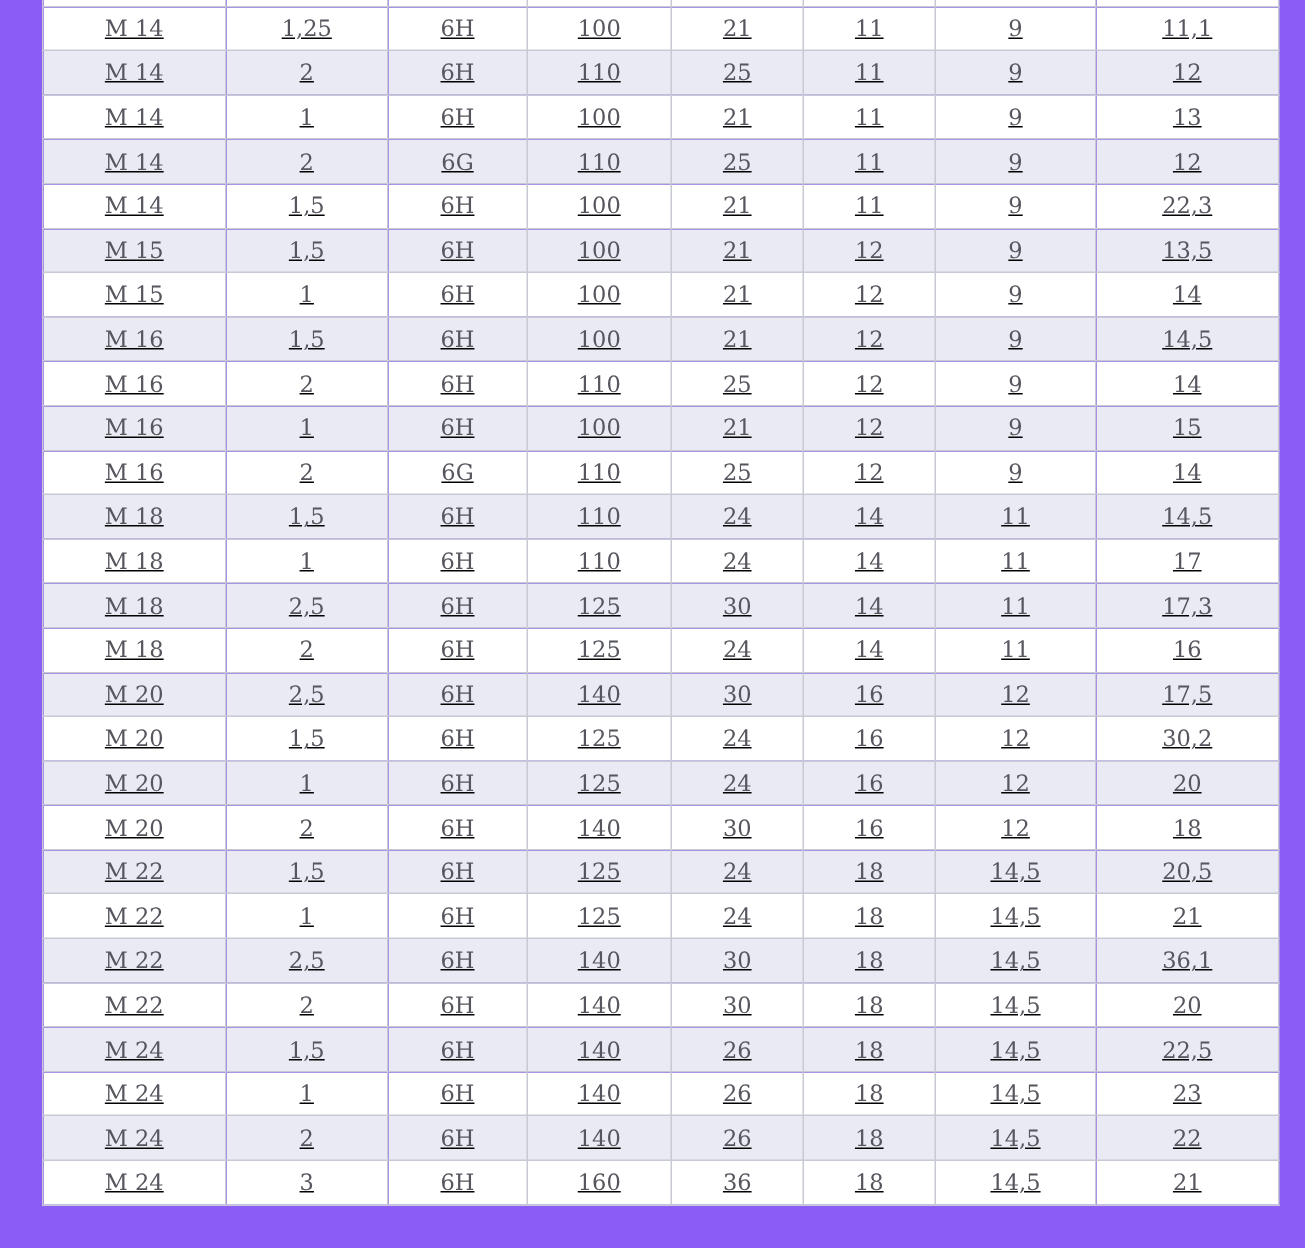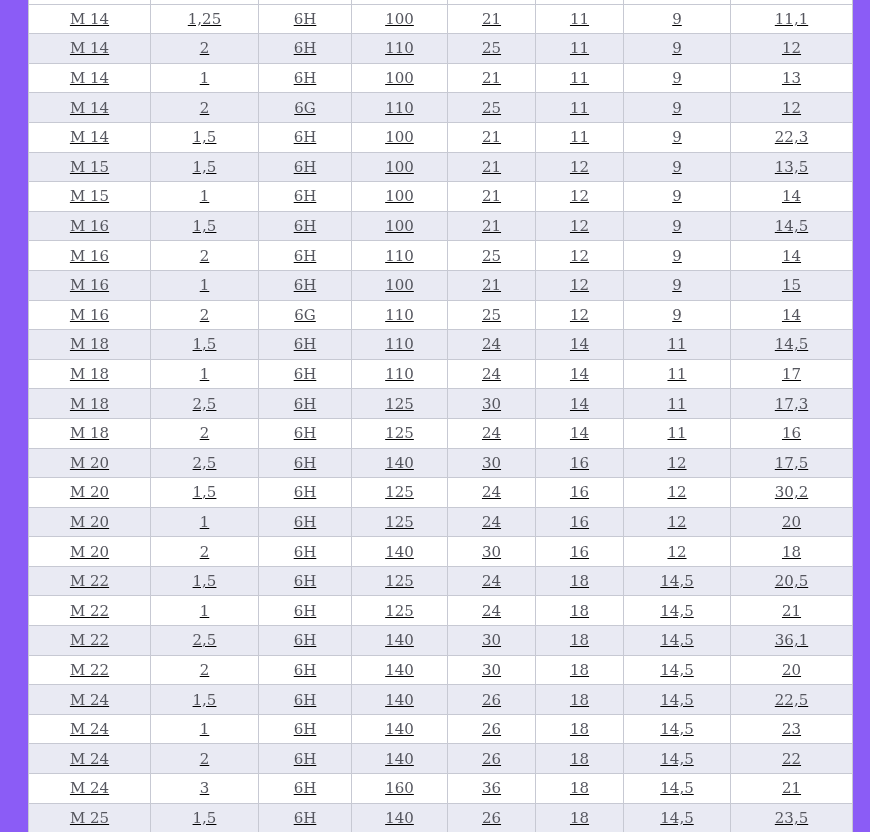--- a/index.html
+++ b/index.html
@@ -340,25 +340,15 @@
         <tr>
           <td>M 24</td>
           <td>3</td>
           <td>6H</td>
           <td>160</td>
           <td>36</td>
           <td>18</td>
           <td>14,5</td>
           <td>21</td>
         </tr>
-        <tr class="alt">
-          <td>M 25</td>
-          <td>1,5</td>
-          <td>6H</td>
-          <td>140</td>
-          <td>26</td>
-          <td>18</td>
-          <td>14,5</td>
-          <td>23,5</td>
-        </tr>
       </tbody>
   </table>
 </div>
 
 </body></html>

